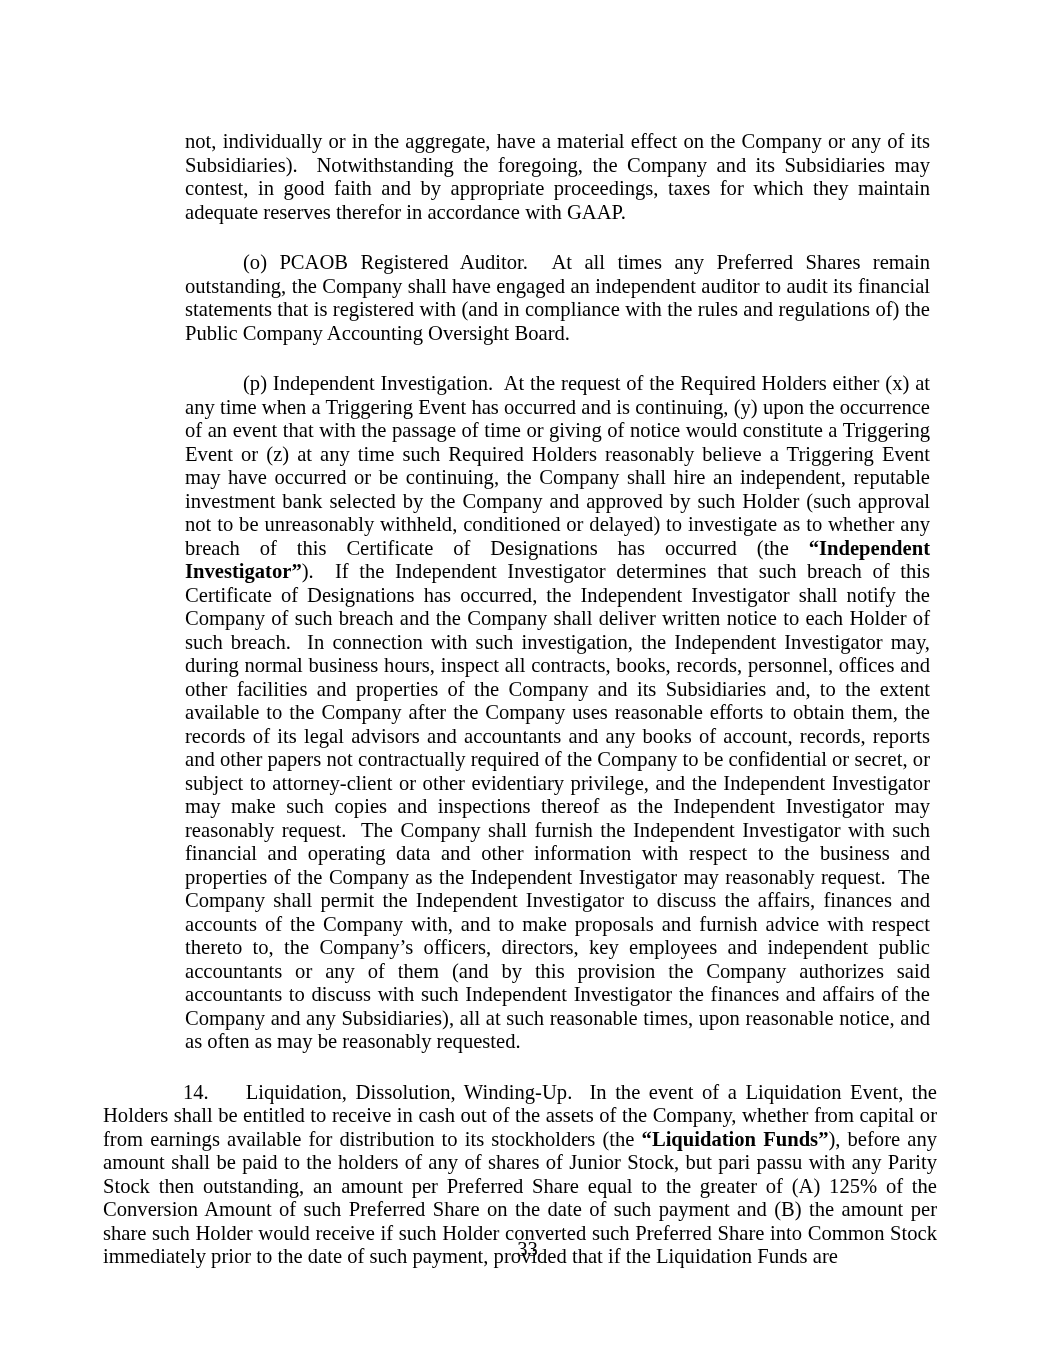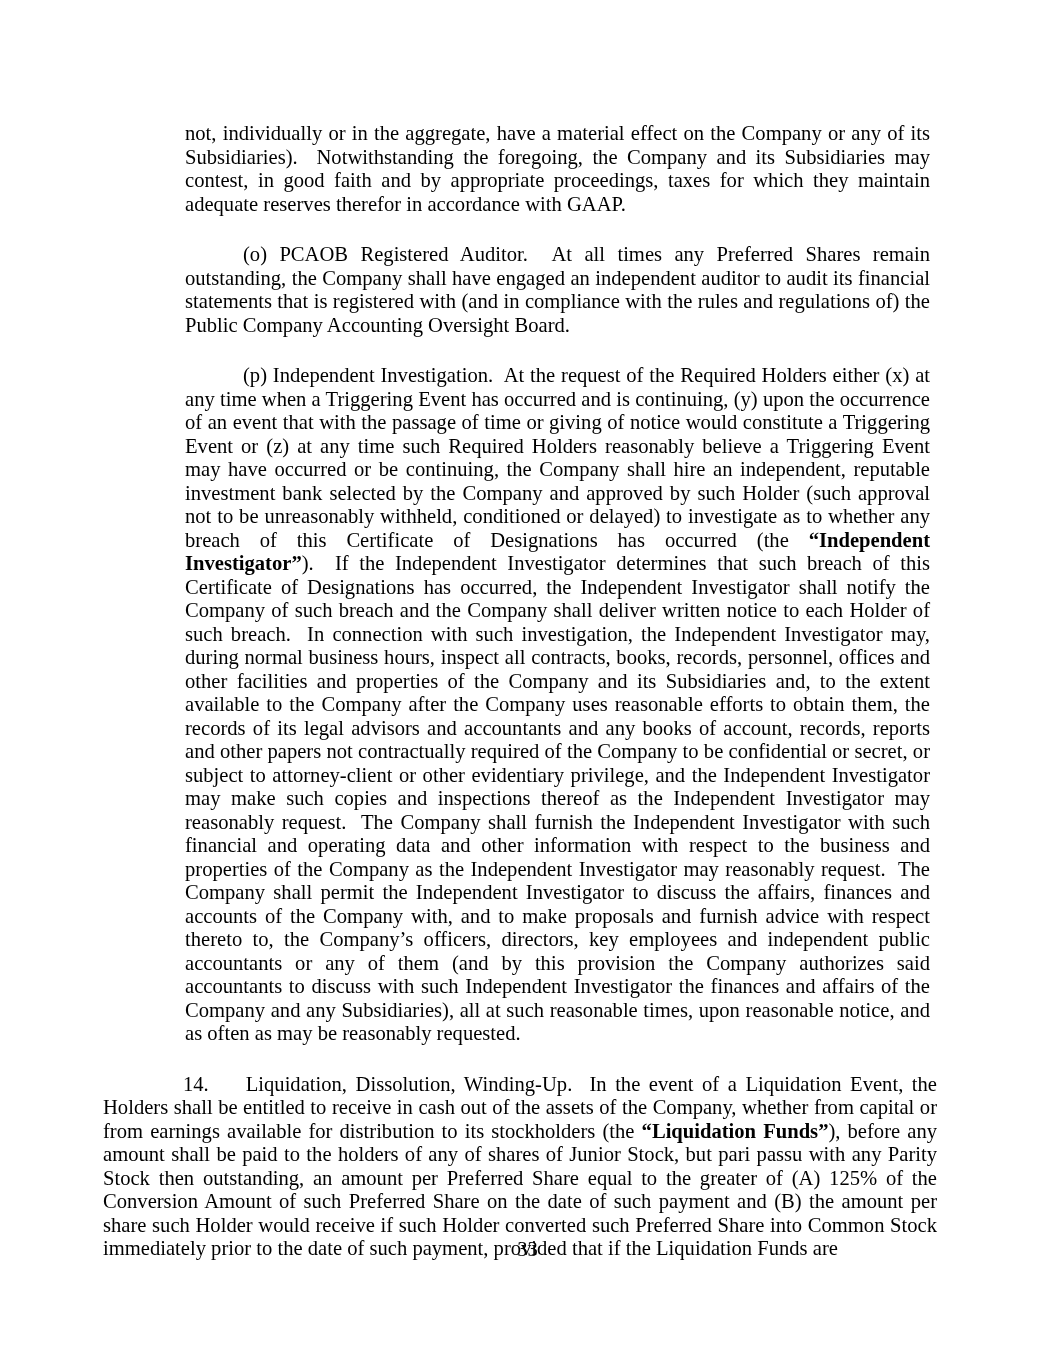--- a/index.html
+++ b/index.html
@@ -16,21 +16,21 @@
     color: #000000;
     font-family: "Liberation Serif", "DejaVu Serif", serif;
     font-size: 20.6px;
     line-height: 23.5px;
     text-align: justify;
     box-sizing: border-box;
     padding-top: 122px;
     overflow: hidden;
   }
   .para {
-    margin: 0;
+    margin: 8px;
     white-space: pre-wrap;
   }
   .para + .para {
     margin-top: 27px;
   }
   .para-sub {
     margin-left: 185px;
     margin-right: 125px;
   }
   .para-main {

